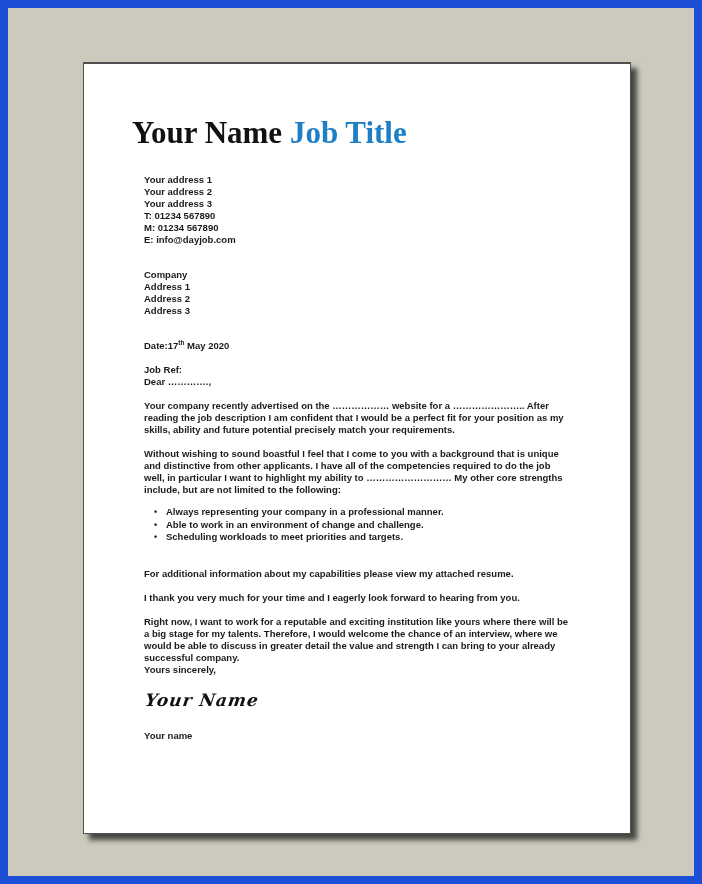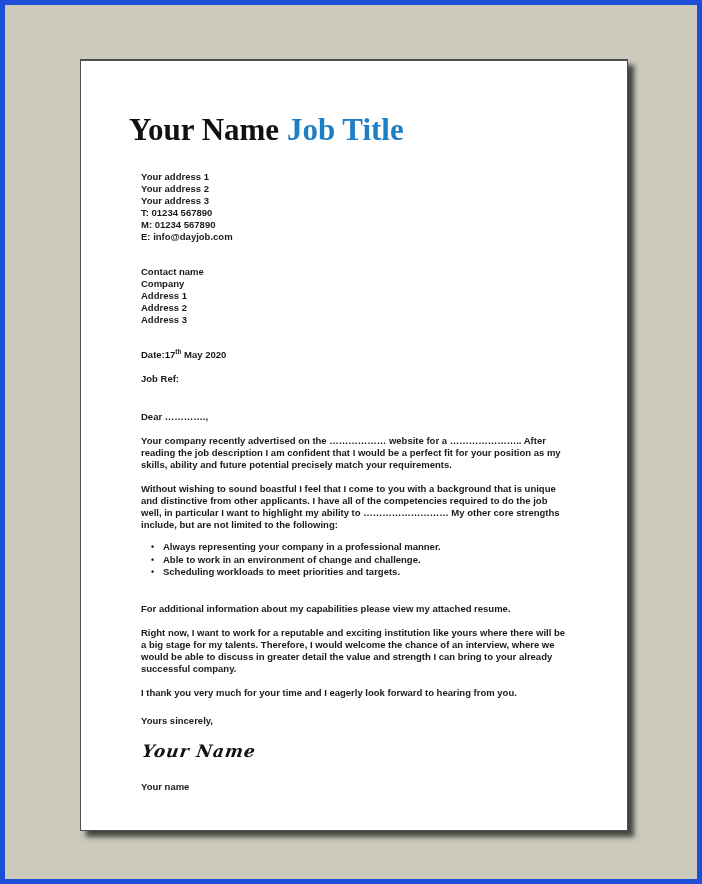--- a/index.html
+++ b/index.html
@@ -6,21 +6,21 @@
   html, body { width: 702px; height: 884px; }
   body {
     font-family: "Liberation Sans", sans-serif;
     background: #cbcabd;
   }
   .frame {
     position: relative;
     width: 702px;
     height: 884px;
     background: #cbcabd;
-    border: 5px solid #1d4ed8;
+    border: 8px solid #1d4ed8;
     overflow: hidden;
   }
   .paper {
     position: absolute;
     left: 75px;
     top: 54px;
     width: 548px;
     height: 772px;
     background: #ffffff;
     border: 1px solid #4f4f4f;
@@ -45,36 +45,36 @@
     line-height: 12px;
     font-weight: bold;
     color: #1a1a1a;
   }
   .sender-block { margin-top: 22px; }
   .recipient-block { margin-top: 23px; }
   .date-line { margin-top: 20px; }
   .date-line .date-value { margin-left: 0; }
   .date-line sup { font-size: 6.5px; vertical-align: super; }
   .jobref-line { margin-top: 12px; }
-  .salutation { margin-top: 26px; }
+  .salutation { }
   .para { margin-top: 12px; max-width: 430px; }
   .bullet-list { margin-top: 10px; list-style: none; }
   .bullet-list li {
     display: flex;
     align-items: flex-start;
     margin-left: 10px;
     line-height: 12.5px;
   }
   .bullet-list .bullet-glyph {
     width: 12px;
     flex: 0 0 12px;
     font-size: 9px;
   }
   .p-resume { margin-top: 24px; }
-  .closing { margin-top: 16px; }
+  .closing { margin-top: 0; }
   .signature {
     margin-top: 14px;
     margin-left: 12px;
     font-family: "DejaVu Serif", serif;
     font-style: italic;
     font-weight: bold;
     font-size: 17px;
     letter-spacing: 1px;
     transform: skewX(-8deg);
     transform-origin: left bottom;
@@ -98,21 +98,20 @@
       <div class="body-text sender-block">
         <div>Your address 1</div>
         <div>Your address 2</div>
         <div>Your address 3</div>
         <div>T: 01234 567890</div>
         <div>M: 01234 567890</div>
         <div>E: info@dayjob.com</div>
       </div>
 
       <div class="body-text recipient-block">
-        <div>Contact name</div>
         <div>Company</div>
         <div>Address 1</div>
         <div>Address 2</div>
         <div>Address 3</div>
       </div>
 
       <div class="body-text date-line">
         <span>Date:</span><span class="date-value">17</span><sup>th</sup><span> May 2020</span>
       </div>
 
@@ -134,23 +133,23 @@
           <span>Able to work in an environment of change and challenge.</span>
         </li>
         <li>
           <span class="bullet-glyph">•</span>
           <span>Scheduling workloads to meet priorities and targets.</span>
         </li>
       </ul>
 
       <div class="body-text para p-resume">For additional information about my capabilities please view my attached resume.</div>
 
+      <div class="body-text para">I thank you very much for your time and I eagerly look forward to hearing from you.</div>
+
       <div class="body-text para">Right now, I want to work for a reputable and exciting institution like yours where there will be a big stage for my talents. Therefore, I would welcome the chance of an interview, where we would be able to discuss in greater detail the value and strength I can bring to your already successful company.</div>
-
-      <div class="body-text para">I thank you very much for your time and I eagerly look forward to hearing from you.</div>
 
       <div class="body-text closing">Yours sincerely,</div>
 
       <div class="signature">Your Name</div>
 
       <div class="body-text typed-name">Your name</div>
 
     </div>
   </div>
 </div>

